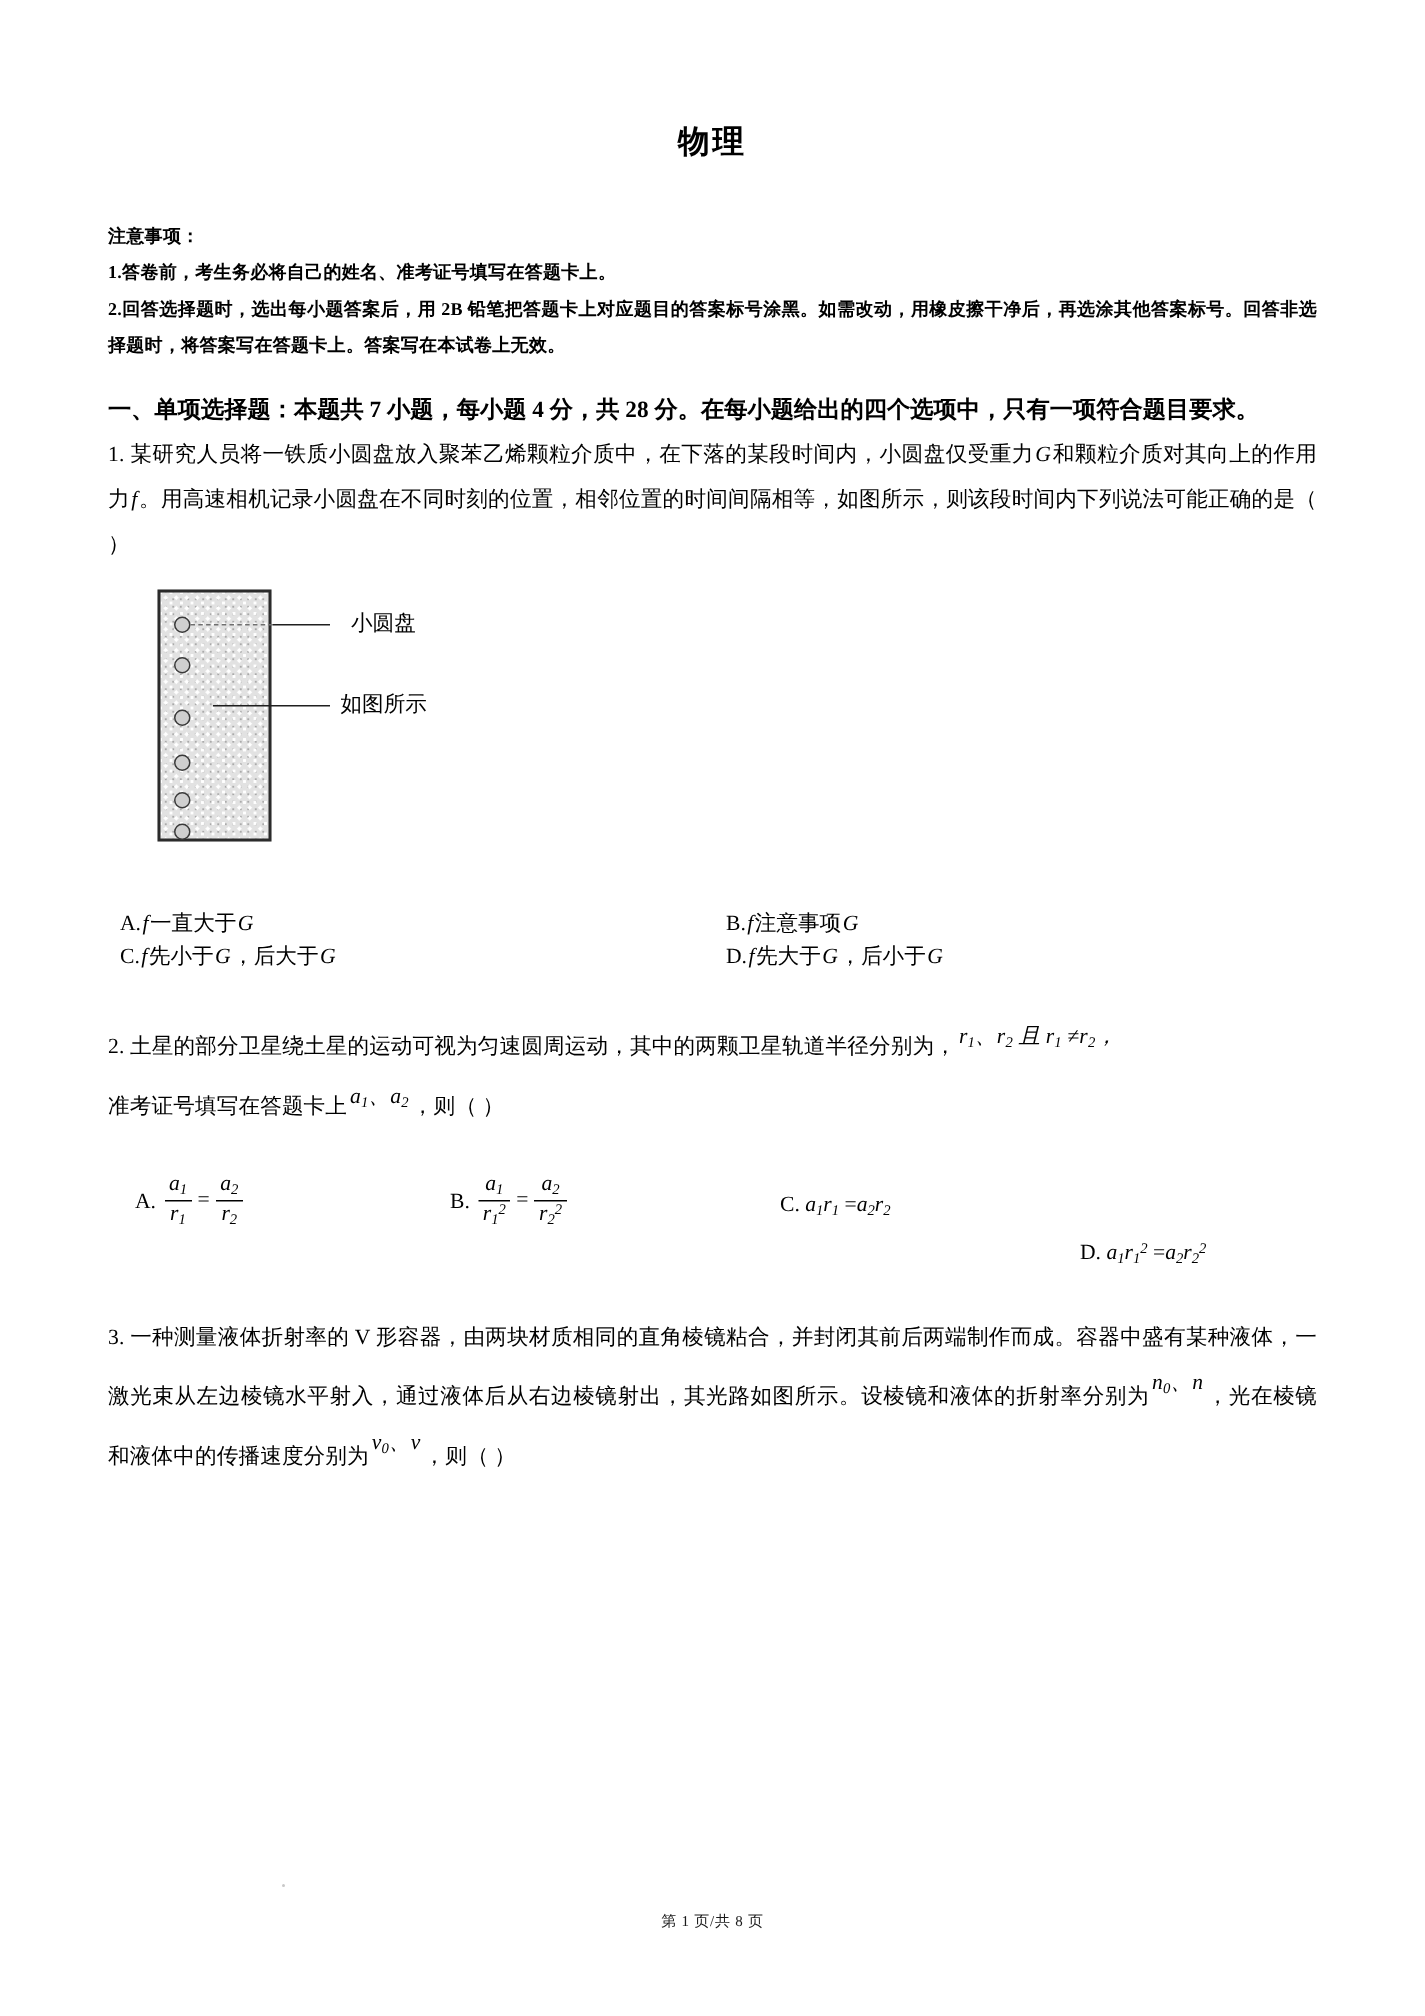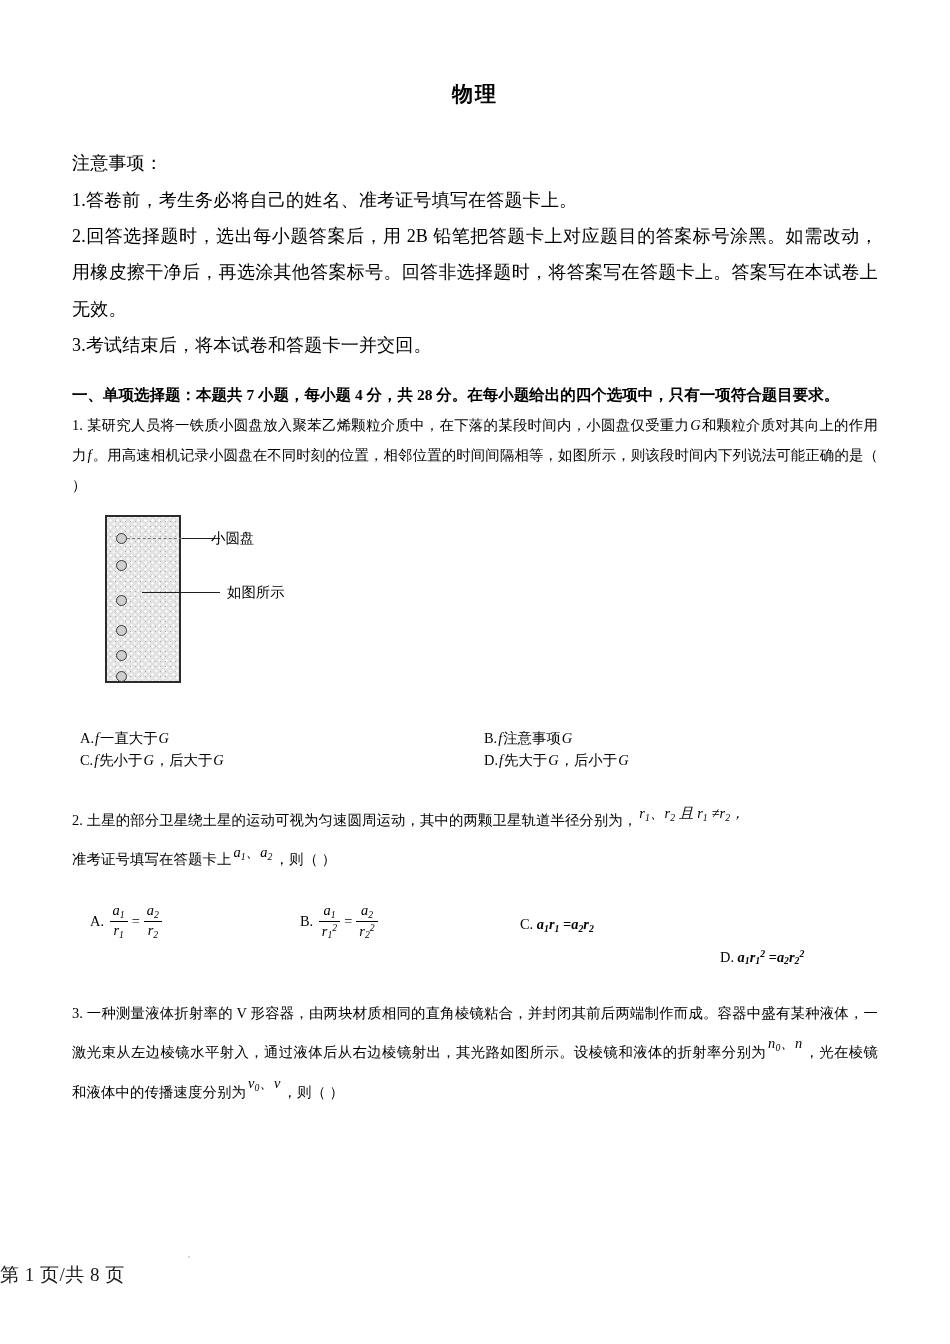--- a/index.html
+++ b/index.html
@@ -32,22 +32,22 @@
     padding-top: 82px;
     padding-bottom: 0;
     line-height: 1.2;
   }
 
   
   .notice-block {
     margin-top: 38px;
   }
   .notice-line {
-    font-size: 18px;
-    font-weight: normal;
+    font-size: 12px;
+    font-weight: bold;
     line-height: 2.02;
     text-align: justify;
     text-justify: inter-ideograph;
     letter-spacing: 0.2px;
   }
 
   .section-head {
     font-size: 15.5px;
     font-weight: bold;
     line-height: 2.02;
@@ -156,21 +156,21 @@
   
   .options-row {
     position: relative;
     font-size: 14.4px;
     line-height: 2.1;
   }
   .opt {
     position: absolute;
     white-space: nowrap;
   }
-  .opt-static { display: inline-block; font-weight: bold; }
+  .opt-static { display: inline-block; }
 
   .q1-opts { height: 68px; margin-top: 8px; }
   .q1-opts .r1 { top: 12px; }
   .q1-opts .r2 { top: 34px; }
   .col-a { left: 8px; }
   .col-b { left: 412px; }
 
   
   .frac {
     display: inline-block;
@@ -209,22 +209,22 @@
   .q2-opts .oB { left: 228px; top: 8px; }
   .q2-opts .oC { left: 448px; top: 20px; }
   .q2-opts .oD { left: 648px; top: 16px; margin-top: 36px; }
 
   
   .footer {
     position: absolute;
     left: 0;
     right: 0;
     bottom: 56px;
-    text-align: left;
-    font-size: 19px;
+    text-align: center;
+    font-size: 10px;
     color: #1a1a1a;
     letter-spacing: 0.5px;
   }
   .speck {
     position: absolute;
     left: 188px;
     bottom: 86px;
     width: 2px;
     height: 2px;
     background: #c8c8c8;
@@ -235,42 +235,41 @@
 <body>
 
 <div class="page">
 
   <h1 class="doc-title">物理</h1>
 
   <div class="notice-block">
     <div class="notice-line">注意事项：</div>
     <div class="notice-line">1.答卷前，考生务必将自己的姓名、准考证号填写在答题卡上。</div>
     <div class="notice-line">2.回答选择题时，选出每小题答案后，用 2B 铅笔把答题卡上对应题目的答案标号涂黑。如需改动，用橡皮擦干净后，再选涂其他答案标号。回答非选择题时，将答案写在答题卡上。答案写在本试卷上无效。</div>
-    <div class="notice-line">3.考试结束后，将本试卷和答题卡一并交回。</div>
   </div>
 
   <div class="section-head">一、单项选择题：本题共 7 小题，每小题 4 分，共 28 分。在每小题给出的四个选项中，只有一项符合题目要求。</div>
 
   <div class="question">
     <span>1. 某研究人员将一铁质小圆盘放入聚苯乙烯颗粒介质中，在下落的某段时间内，小圆盘仅受重力</span><i class="mv">G</i><span>和颗粒介质对其向上的作用力</span><i class="mv">f</i><span>。用高速相机记录小圆盘在不同时刻的位置，相邻位置的时间间隔相等，如图所示，则该段时间内下列说法可能正确的是（     ）</span>
   </div>
 
   <div class="figure-1">
     <div class="container-box"></div>
 
     <div class="disc" style="top: 26px;"></div>
     <div class="disc" style="top: 53px;"></div>
     <div class="disc" style="top: 88px;"></div>
     <div class="disc" style="top: 118px;"></div>
     <div class="disc" style="top: 143px;"></div>
     <div class="disc" style="top: 164px;"></div>
 
     <div class="leader-dash" style="left: 55px; top: 31px; width: 55px;"></div>
     <div class="leader" style="left: 110px; top: 31px; width: 38px;"></div>
-    <div class="fig-label" style="left: 139px; top: 24px;">小圆盘</div>
+    <div class="fig-label" style="left: 162px; top: 24px;">小圆盘</div>
 
     <div class="leader" style="left: 70px; top: 85px; width: 78px;"></div>
     <div class="fig-label" style="left: 155px; top: 78px;">如图所示</div>
   </div>
 
   <div class="options-row q1-opts">
     <div class="opt r1 col-a">
       <span>A.</span><i class="mv">f</i><span>一直大于</span><i class="mv">G</i>
     </div>
     <div class="opt r1 col-b">

